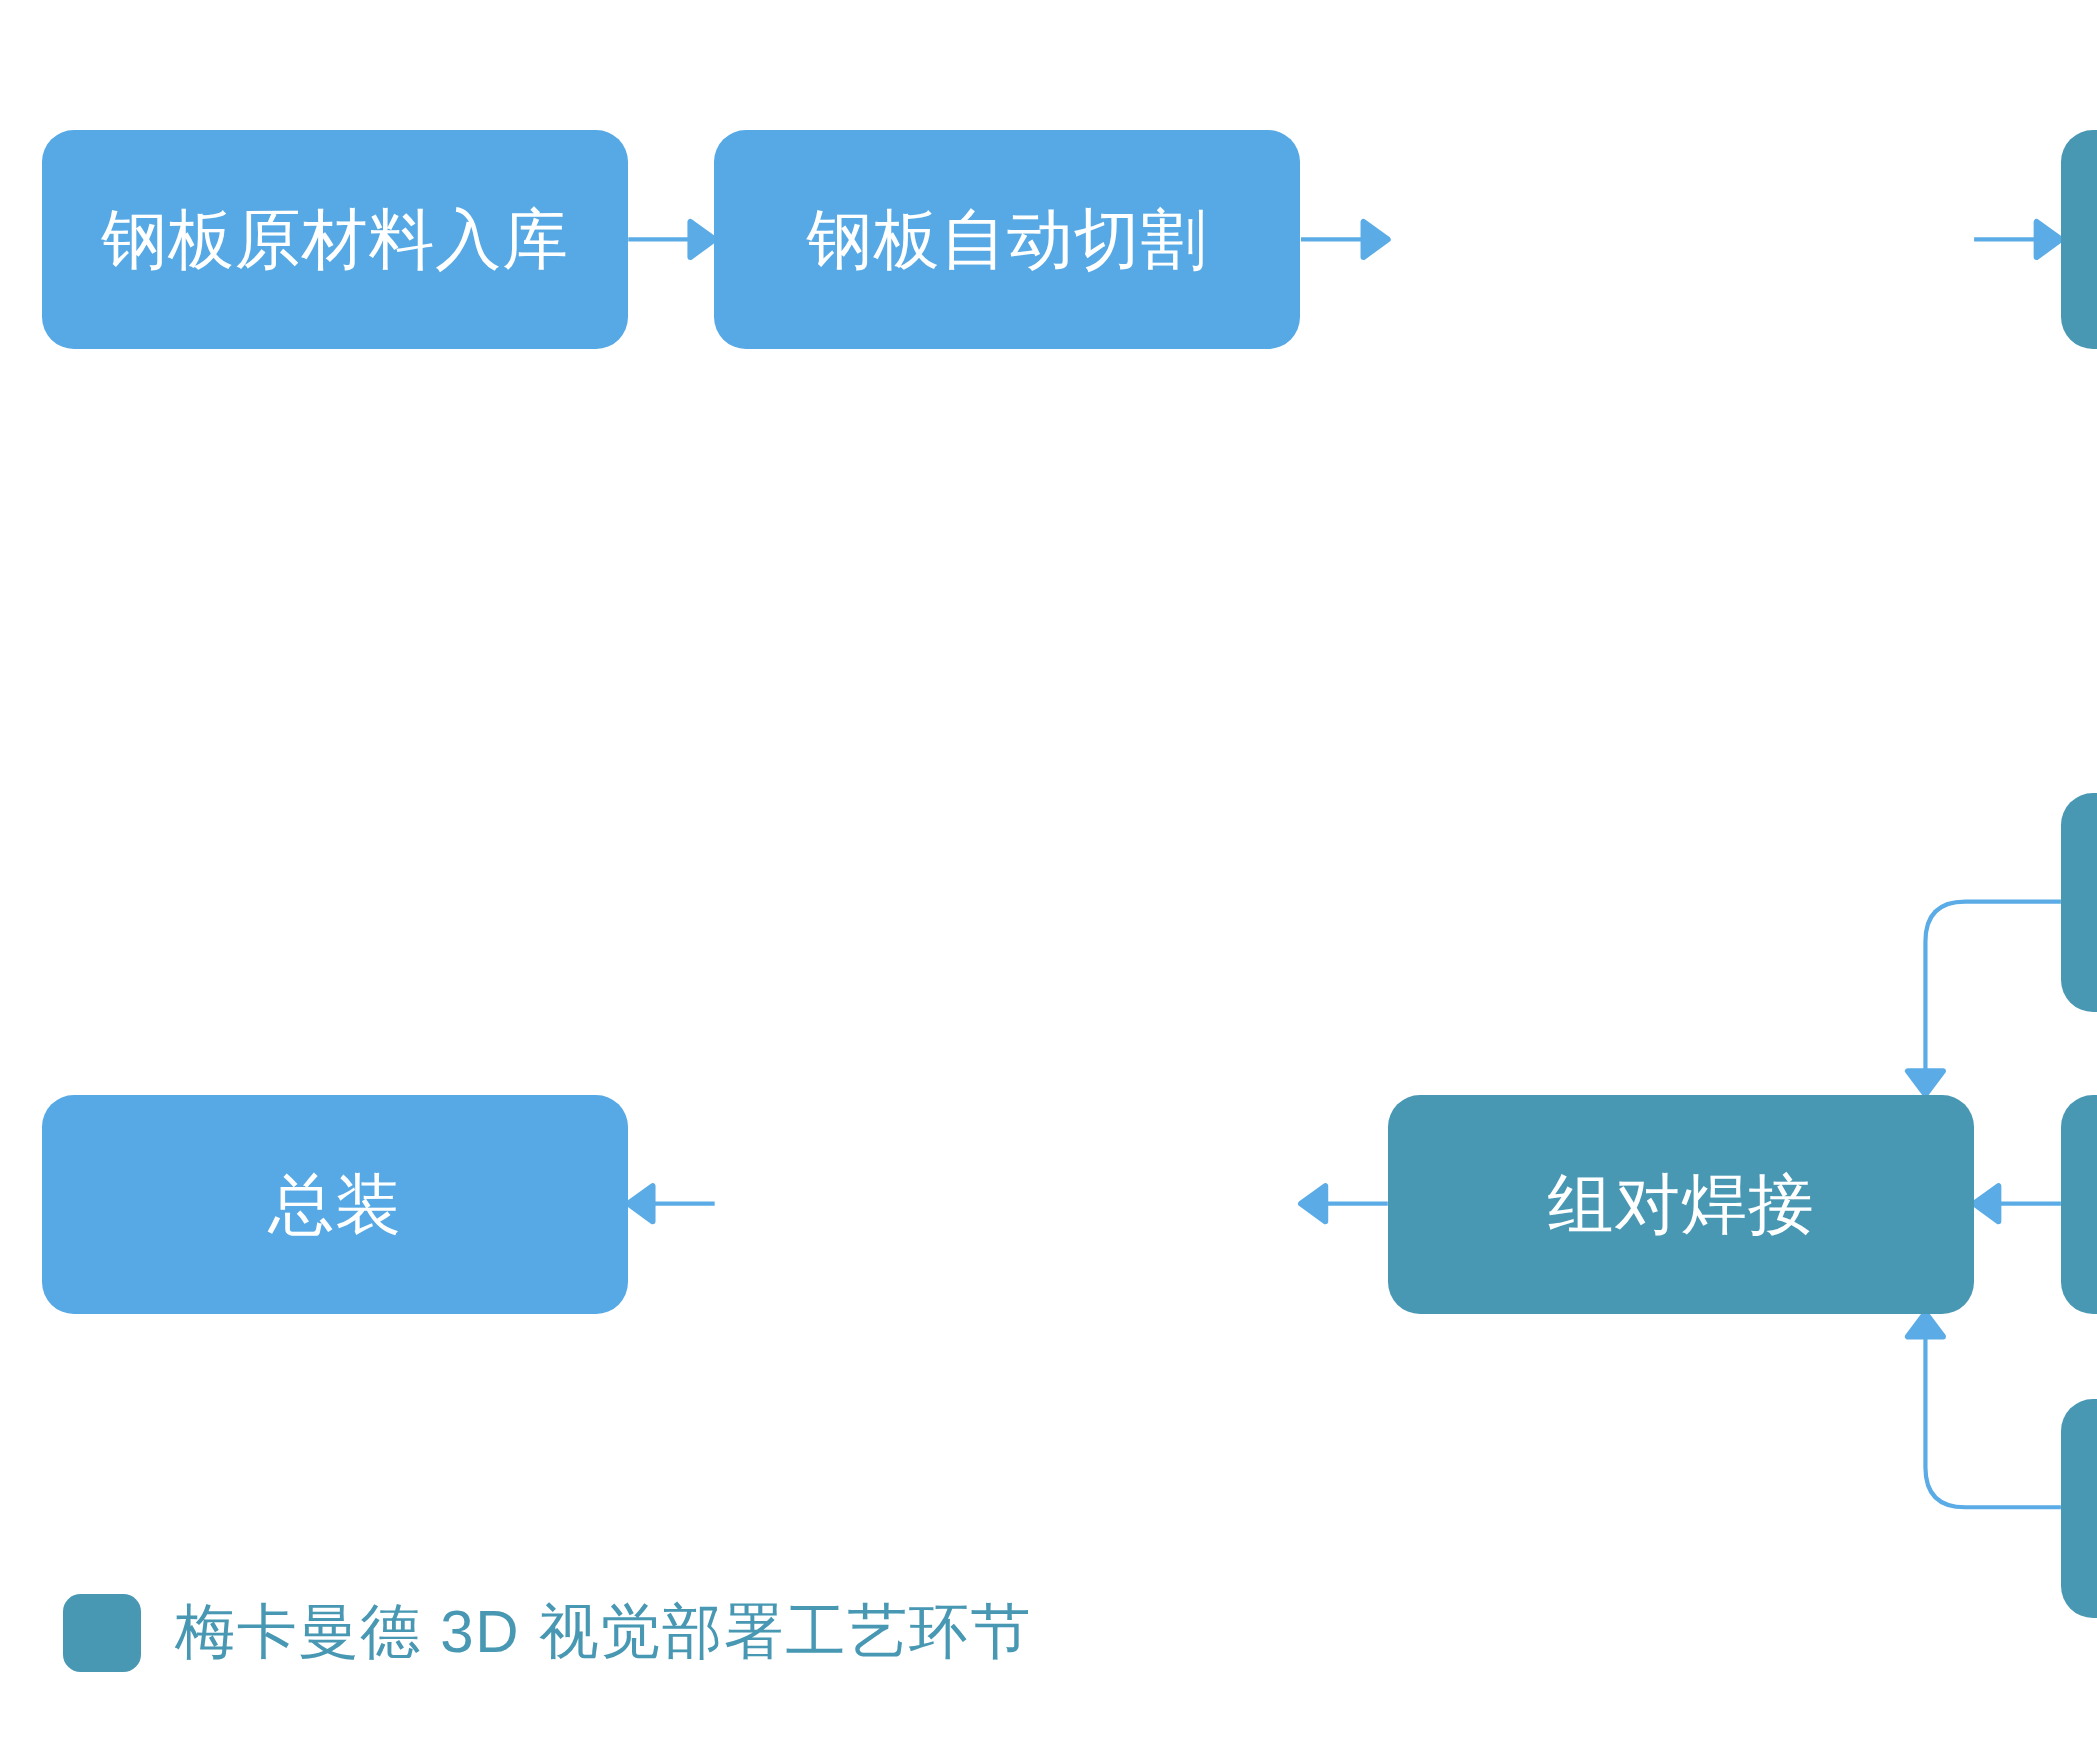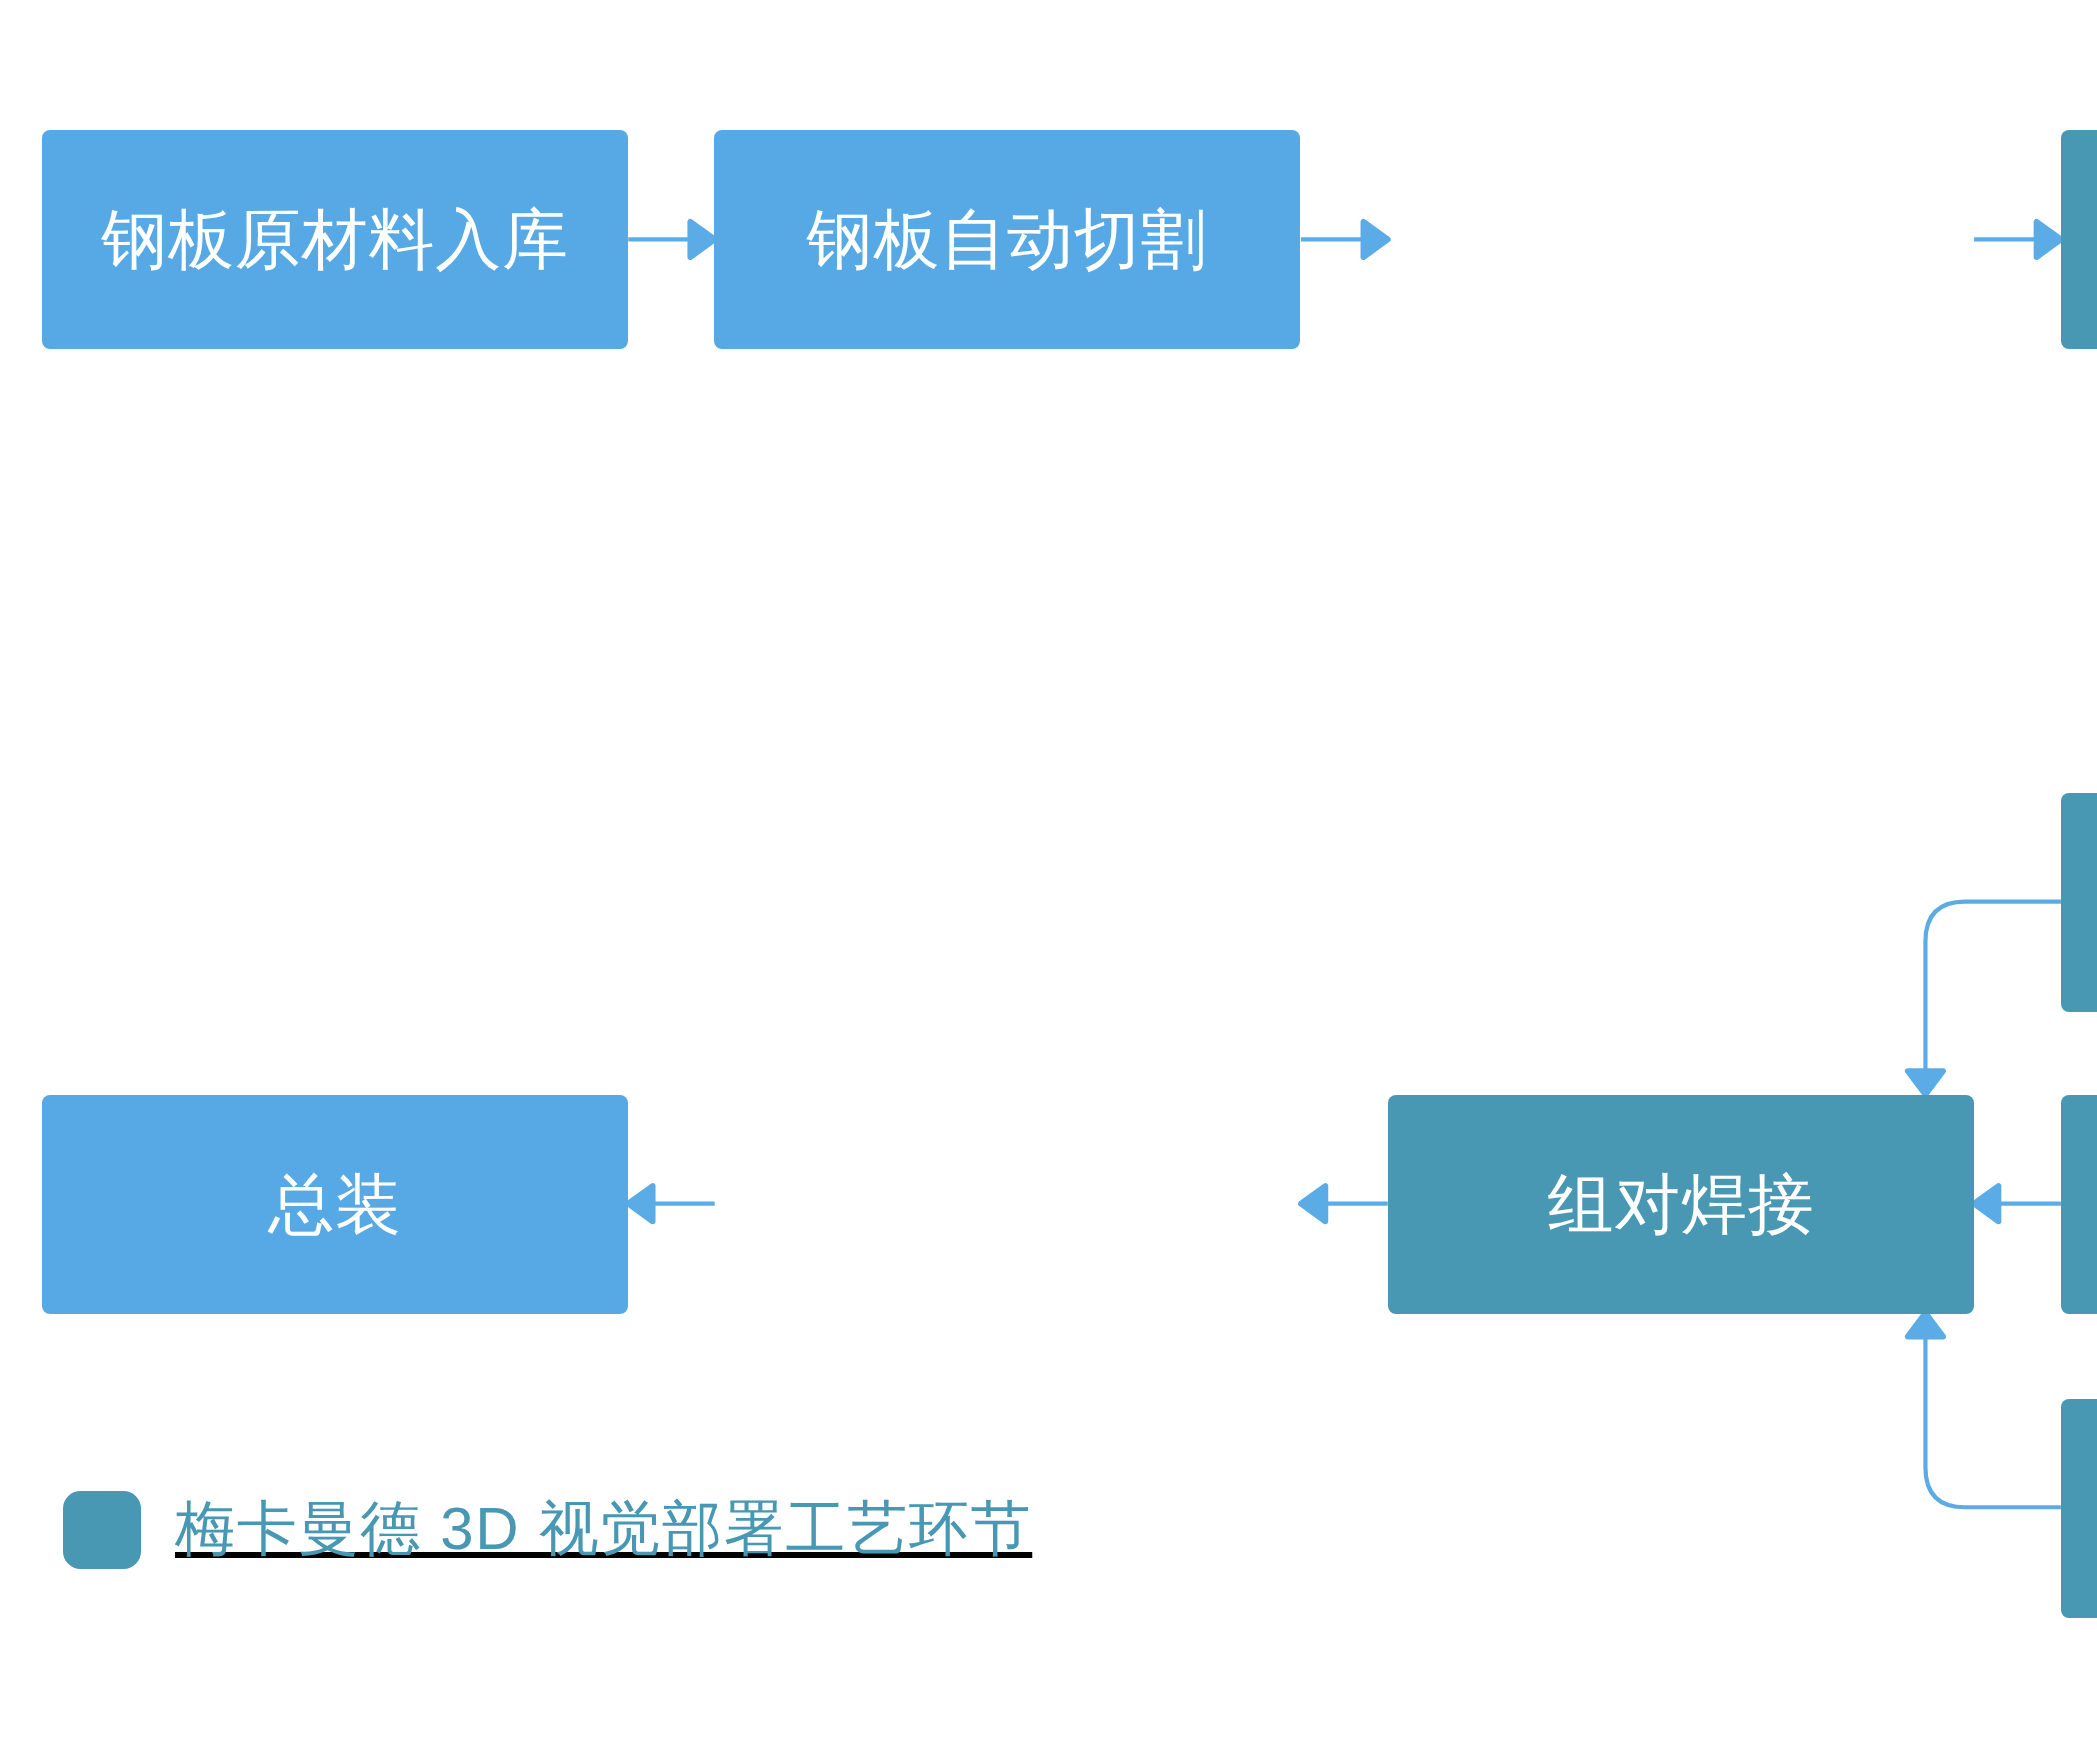--- a/index.html
+++ b/index.html
@@ -31,35 +31,35 @@
   }
   .connectors polygon{
     fill:var(--connector);
     stroke:var(--connector);
     stroke-width:14;
     stroke-linejoin:round;
   }
   .node{
     position:absolute;
     width:586px;height:219px;
-    border-radius:8px;
+    border-radius:32px;
     display:flex;align-items:center;justify-content:center;
     text-align:center;
     color:var(--box-text);
     font-size:66px;
     line-height:1.32;
     white-space:pre-line;
     letter-spacing:0.8px;
   }
   .node--light{background:var(--light);}
   .node--teal{background:var(--teal);align-items:center;}
   .legend{
     position:absolute;
-    left:63px;top:1489px;
-    display:flex;align-items:center;text-decoration:underline;
+    left:63px;top:1592px;
+    display:flex;align-items:center;
   }
   .legend-swatch{
     width:78px;height:78px;
     border-radius:17.6px;
     background:var(--teal);
     flex:0 0 auto;
   }
   .legend-label{
     margin-left:34px;
     color:var(--teal);

